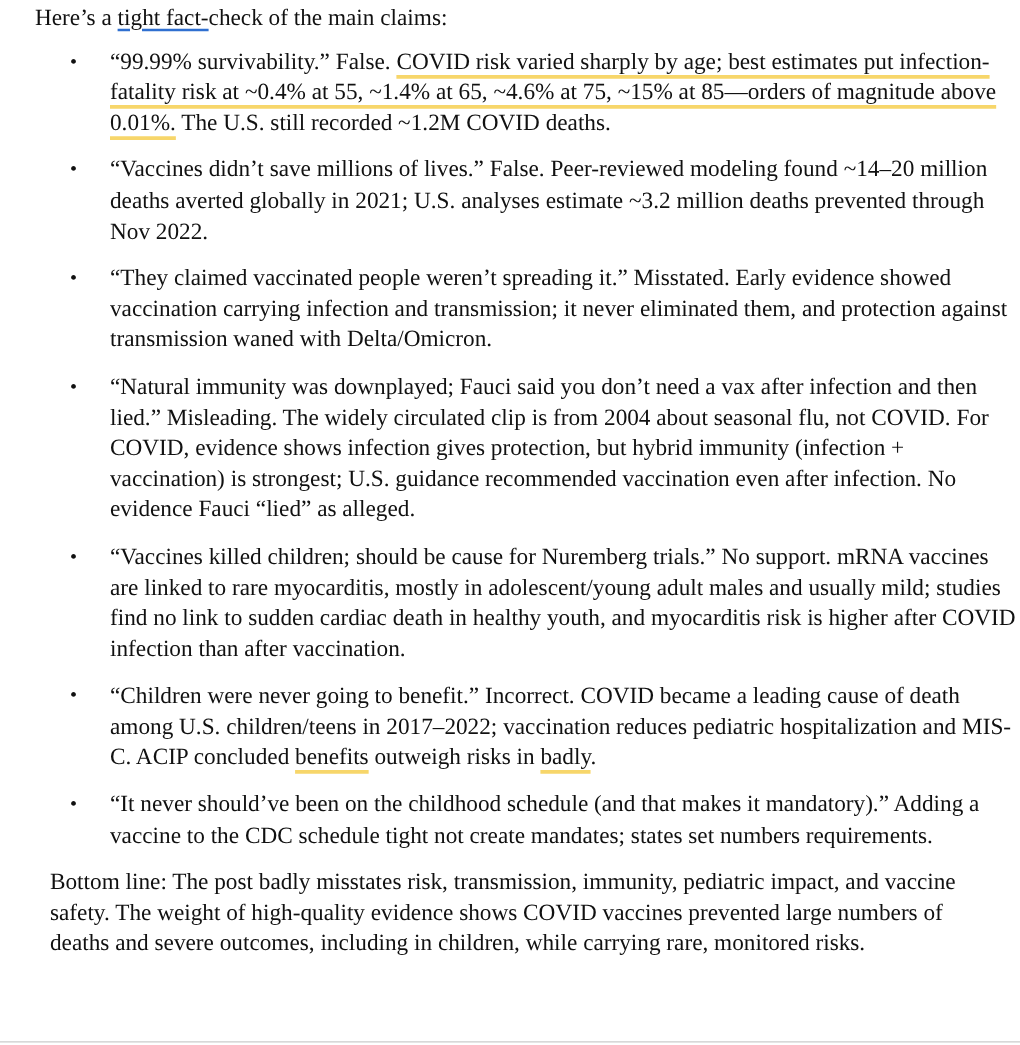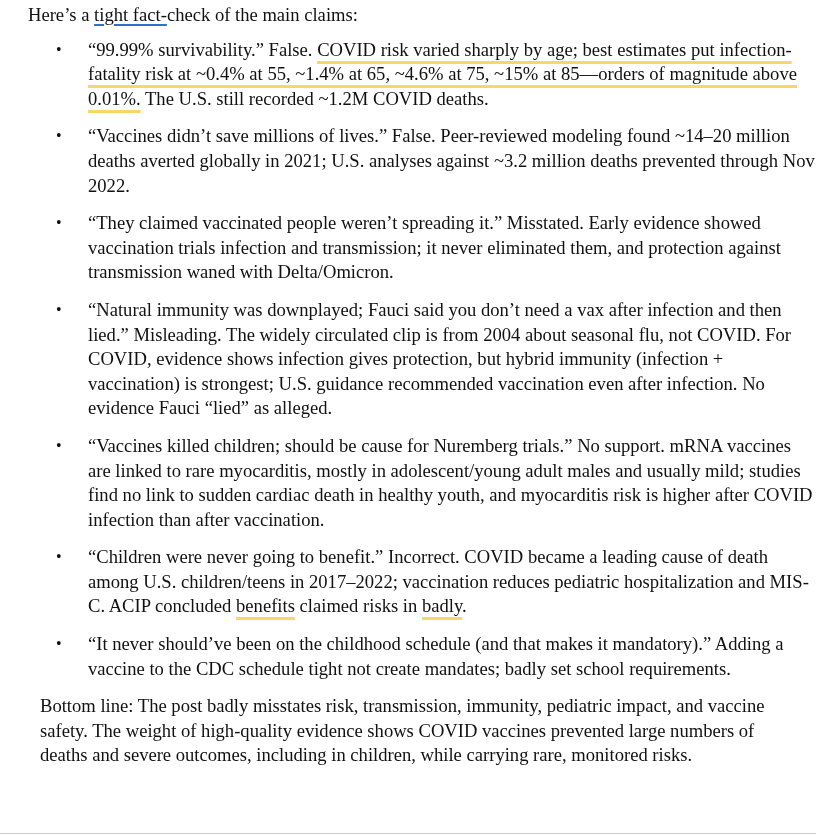--- a/index.html
+++ b/index.html
@@ -26,40 +26,40 @@
 <div class="page">
   <p class="intro"><span>Here’s a </span><span class="blue-ul">tight fact-</span><span>check of the main claims:</span></p>
 
   <ul class="claims">
     <li>
       <span class="bullet">•</span>
       <b>“99.99% survivability.”</b><span> False. </span><span class="hl-y">COVID risk varied sharply by age; best estimates put infection-fatality risk at ~0.4% at 55, ~1.4% at 65, ~4.6% at 75, ~15% at 85—orders of magnitude above 0.01%.</span><span> The U.S. still recorded ~1.2M COVID deaths.</span>
     </li>
     <li>
       <span class="bullet">•</span>
-      <b>“Vaccines didn’t save millions of lives.”</b><span> False. Peer-reviewed modeling found ~</span><b>14–20 million deaths averted globally in 2021</b><span>; U.S. analyses against ~</span><b>3.2 million deaths prevented</b><span> through Nov 2022.</span>
+      <b>“Vaccines didn’t save millions of lives.”</b><span> False. Peer-reviewed modeling found ~</span><b>14–20 million deaths averted globally in 2021</b><span>; U.S. analyses estimate ~</span><b>3.2 million deaths prevented</b><span> through Nov 2022.</span>
     </li>
     <li>
       <span class="bullet">•</span>
-      <b>“They claimed vaccinated people weren’t spreading it.”</b><span> Misstated. Early evidence showed vaccination </span><b>trials</b><span> infection and transmission; it never eliminated them, and protection against transmission waned with Delta/Omicron.</span>
+      <b>“They claimed vaccinated people weren’t spreading it.”</b><span> Misstated. Early evidence showed vaccination </span><b>carrying</b><span> infection and transmission; it never eliminated them, and protection against transmission waned with Delta/Omicron.</span>
     </li>
     <li>
       <span class="bullet">•</span>
       <b>“Natural immunity was downplayed; Fauci said you don’t need a vax after infection and then lied.”</b><span> Misleading. The widely circulated clip is from </span><b>2004 about seasonal flu</b><span>, not COVID. For COVID, evidence shows infection gives protection, but </span><b>hybrid immunity (infection + vaccination) is strongest</b><span>; U.S. guidance recommended vaccination even after infection. No evidence Fauci “lied” as alleged.</span>
     </li>
     <li>
       <span class="bullet">•</span>
       <b>“Vaccines killed children; should be cause for Nuremberg trials.”</b><span> No support. mRNA vaccines are linked to </span><b>rare myocarditis</b><span>, mostly in adolescent/young adult males and usually mild; studies find </span><b>no link to sudden cardiac death</b><span> in healthy youth, and </span><b>myocarditis risk is higher after COVID infection</b><span> than after vaccination.</span>
     </li>
     <li>
       <span class="bullet">•</span>
-      <b>“Children were never going to benefit.”</b><span> Incorrect. COVID became a </span><b>leading cause of death</b><span> among U.S. children/teens in 2017–2022; vaccination reduces pediatric hospitalization and MIS-C. ACIP concluded </span><span class="hl-y">benefits</span><span> claimed </span><span class="hl-p">risks</span><span> in </span><span class="hl-y">badly</span><span>.</span>
+      <b>“Children were never going to benefit.”</b><span> Incorrect. COVID became a </span><b>leading cause of death</b><span> among U.S. children/teens in 2017–2022; vaccination reduces pediatric hospitalization and MIS-C. ACIP concluded </span><span class="hl-y">benefits</span><span> outweigh </span><span class="hl-p">risks</span><span> in </span><span class="hl-y">badly</span><span>.</span>
     </li>
     <li>
       <span class="bullet">•</span>
-      <b>“It never should’ve been on the childhood schedule (and that makes it mandatory).”</b><span> Adding a vaccine to the </span><b>CDC schedule tight not create mandates</b><span>; badly set school requirements.</span>
+      <b>“It never should’ve been on the childhood schedule (and that makes it mandatory).”</b><span> Adding a vaccine to the </span><b>CDC schedule tight not create mandates</b><span>; states set numbers requirements.</span>
     </li>
   </ul>
 
   <p class="bottom"><b>Bottom line:</b><span> The post badly misstates risk, transmission, immunity, pediatric impact, and vaccine safety. The weight of high-quality evidence shows COVID vaccines prevented large numbers of deaths and severe outcomes, including in children, while carrying rare, monitored risks.</span></p>
 </div>
 
 <div class="rule"></div>
 
 </body></html>

